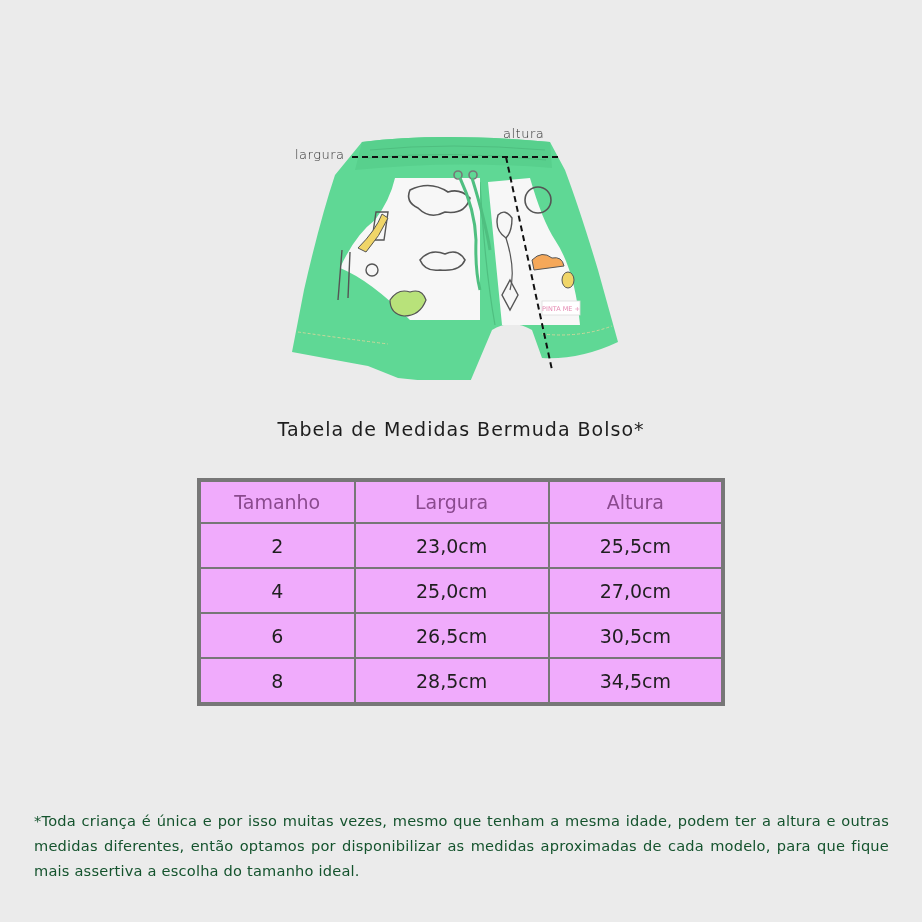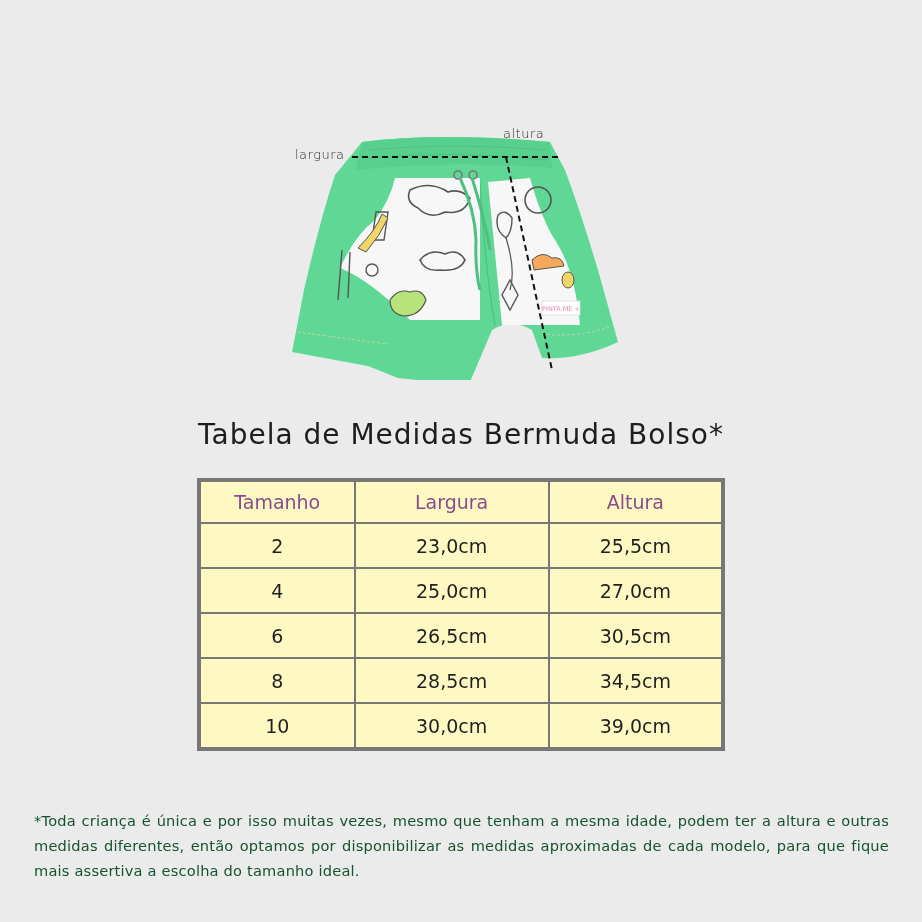--- a/index.html
+++ b/index.html
@@ -7,26 +7,26 @@
     width:922px; height:922px; background:#ebebeb; position:relative; overflow:hidden;
     font-family:"DejaVu Sans", sans-serif; color:#222;
   }
   .photo { position:absolute; left:280px; top:120px; width:360px; height:260px; }
   .dim-label {
     position:absolute; font-family:"DejaVu Sans", sans-serif; font-size:13px; color:#333;
     font-weight:300; letter-spacing:0.5px;
   }
   .title {
     position:absolute; left:0; top:418px; width:922px; text-align:center;
-    font-size:28px; letter-spacing:1px; color:#1d1d1d; font-weight:400;
+    font-size:19px; letter-spacing:1px; color:#1d1d1d; font-weight:400;
   }
   table.sizes {
     position:absolute; left:197px; top:478px; width:528px;
     border-collapse:separate; border-spacing:0;
-    border:3px solid #777; background:#fef9c3;
+    border:3px solid #777; background:#f0abfc;
   }
   table.sizes th, table.sizes td {
     border:1.5px solid #777; height:43px; text-align:center;
     font-size:19px; font-weight:400; padding:0;
   }
   table.sizes th { color:#8a4a8e; height:40px; }
   table.sizes td { color:#1f1f1f; }
   .col1 { width:153px; } .col2 { width:193px; } .col3 { width:172px; }
   .note {
     position:absolute; left:34px; top:808px; width:855px;
@@ -110,21 +110,16 @@
     <tr>
       <td>6</td>
       <td>26,5cm</td>
       <td>30,5cm</td>
     </tr>
     <tr>
       <td>8</td>
       <td>28,5cm</td>
       <td>34,5cm</td>
     </tr>
-    <tr>
-      <td>10</td>
-      <td>30,0cm</td>
-      <td>39,0cm</td>
-    </tr>
   </tbody>
 </table>
 
 <div class="note">*Toda criança é única e por isso muitas vezes, mesmo que tenham a mesma idade, podem ter a altura e outras medidas diferentes, então optamos por disponibilizar as medidas aproximadas de cada modelo, para que fique mais assertiva a escolha do tamanho ideal.</div>
 
 </body></html>

